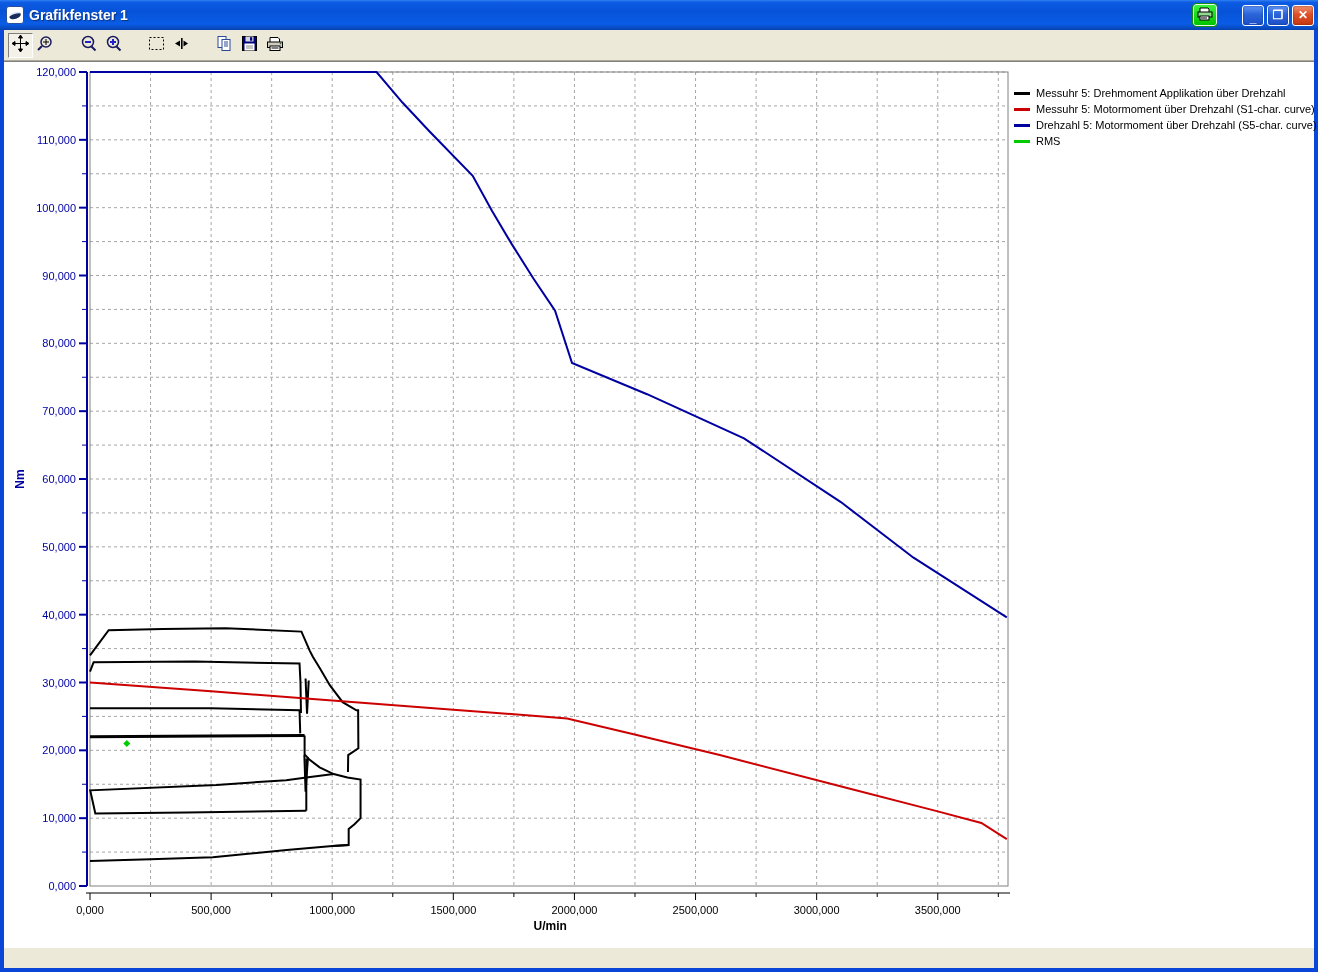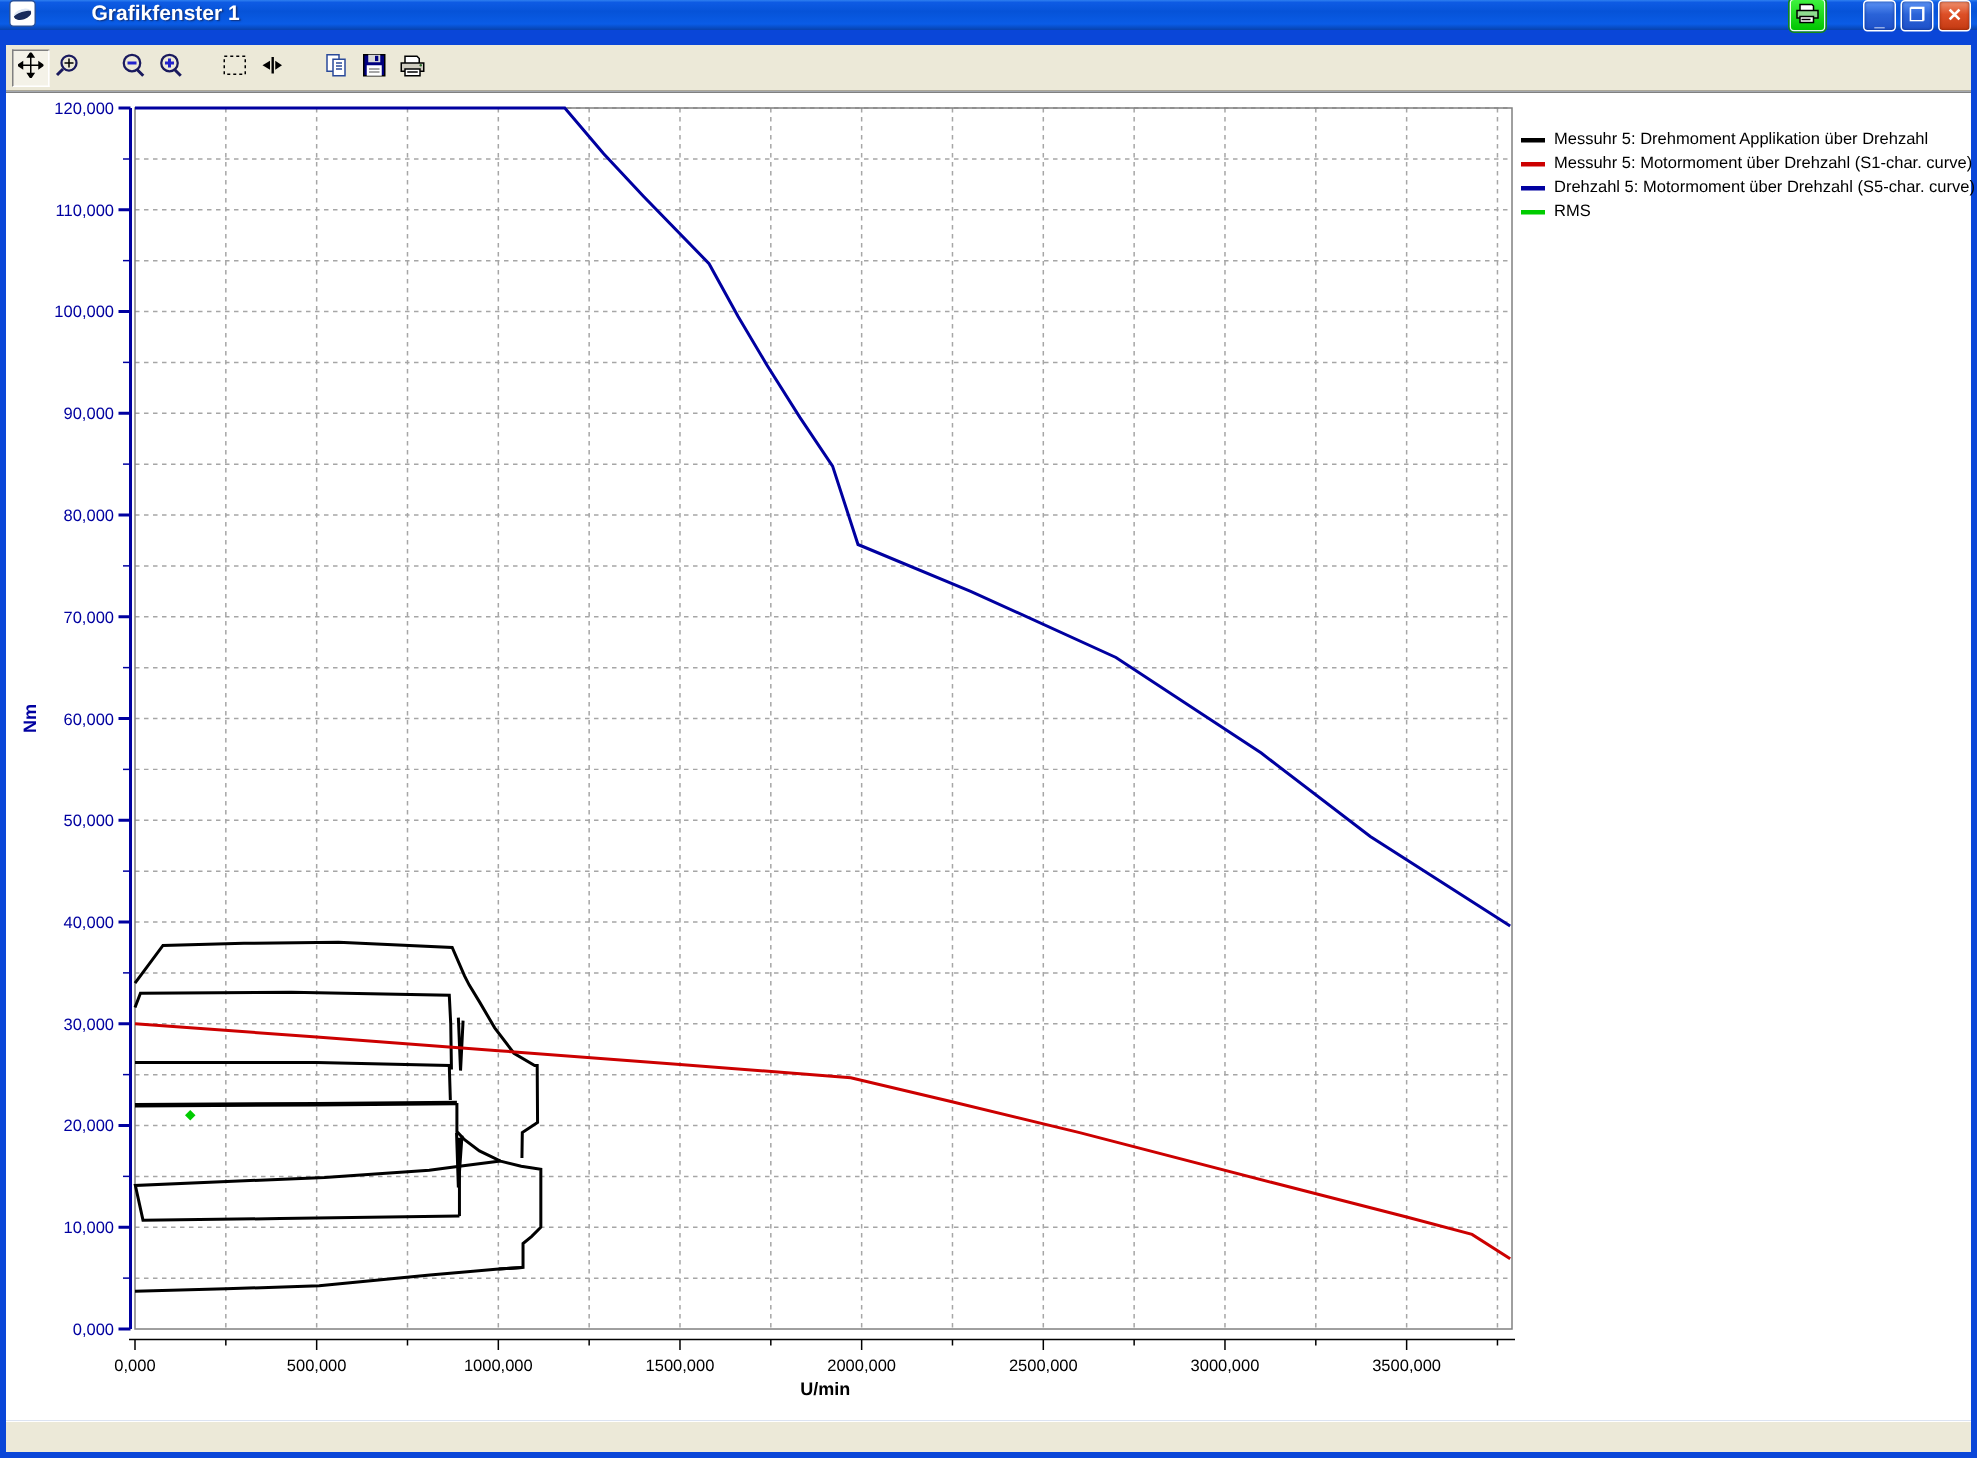--- a/index.html
+++ b/index.html
@@ -3,23 +3,23 @@
 <meta charset="utf-8">
 <style>
   * { margin:0; padding:0; box-sizing:border-box; }
   html,body { width:1318px; height:972px; overflow:hidden; font-family:"Liberation Sans", sans-serif; }
   .window {
     position:relative; width:1318px; height:972px;
     background:#0A46D8;
   }
   
   .titlebar {
-    position:absolute; left:0; top:0; width:1318px; height:20px;
+    position:absolute; left:0; top:0; width:1318px; height:30px;
     background:linear-gradient(to bottom,#2f80f0 0%,#0e5be4 8%,#0653d8 38%,#0a5ce6 80%,#0742ae 100%);
-    display:flex; padding:0 4px 0 6px;gap:32px;
+    display:flex; align-items:center; padding:0 4px 0 6px;
   }
   .title-icon {
     width:18px; height:18px; background:#fff; border:1px solid #26519d; border-radius:3px;
     display:flex; align-items:center; justify-content:center; margin-right:5px;
   }
   .title-icon .disc {
     width:12px; height:7px; background:#1a2c5c; border-radius:50%;
     transform:rotate(-18deg); border-top:2px solid #dfe8f6;
   }
   .title-text { color:#fff; font-weight:bold; font-size:14px; text-shadow:1px 1px 1px #10307a; flex:1; }

